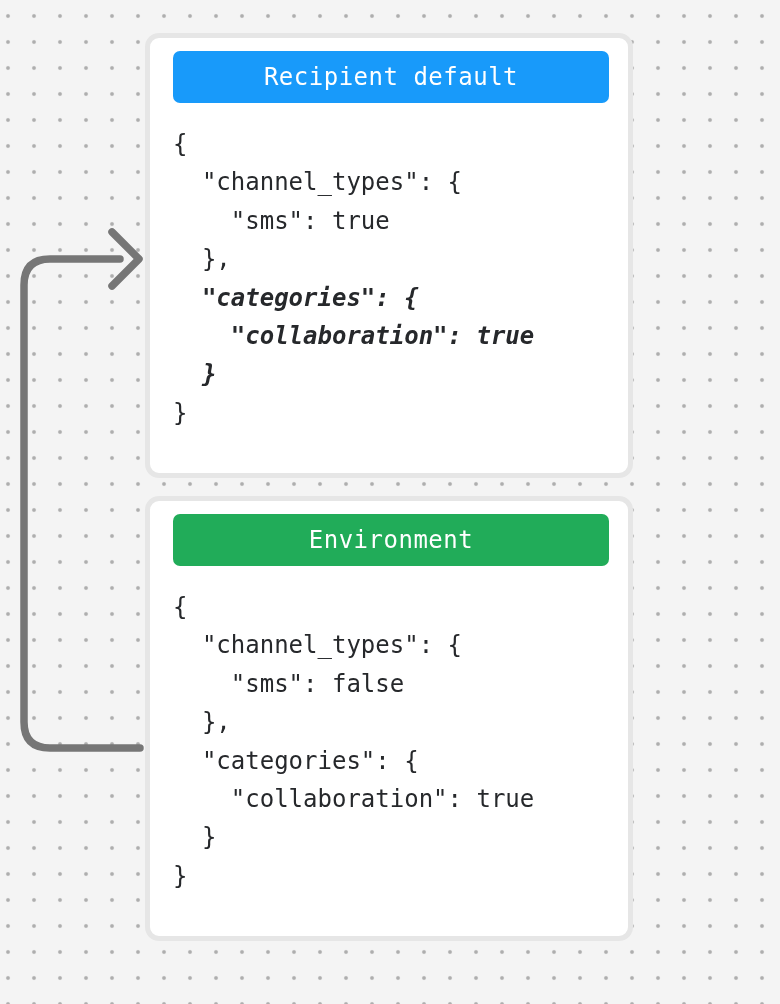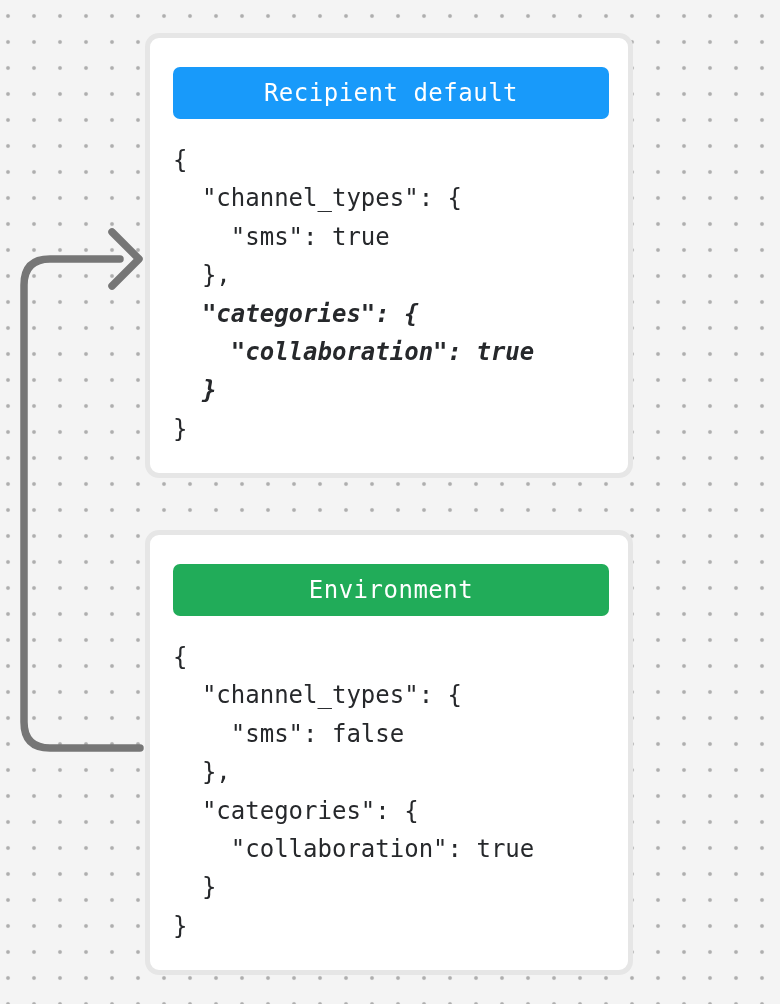--- a/index.html
+++ b/index.html
@@ -18,24 +18,24 @@
     pointer-events: none;
   }
   .card {
     position: absolute;
     left: 145px;
     width: 488px;
     height: 445px;
     background: #ffffff;
     border: 5px solid #e6e6e6;
     border-radius: 14px;
-    padding: 29px 19px 24px 23px;
+    padding: 13px 19px 24px 23px;
   }
   .card-top { top: 33px; }
-  .card-bottom { top: 530px; }
+  .card-bottom { top: 496px; }
   .card-header {
     height: 52px;
     border-radius: 7px;
     display: flex;
     align-items: center;
     justify-content: center;
     color: #ffffff;
     font-size: 24px;
     font-weight: 500;
     letter-spacing: 0.5px;

